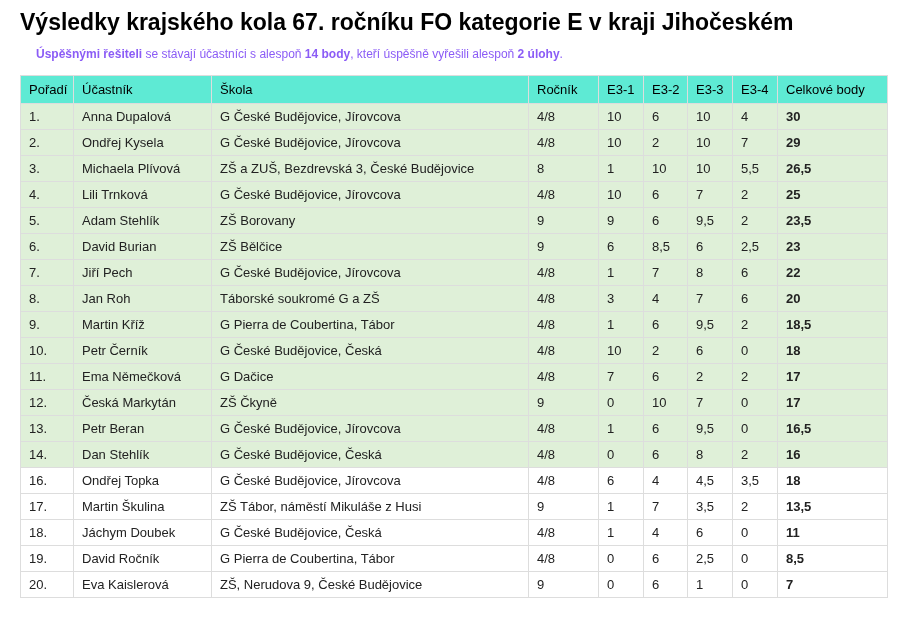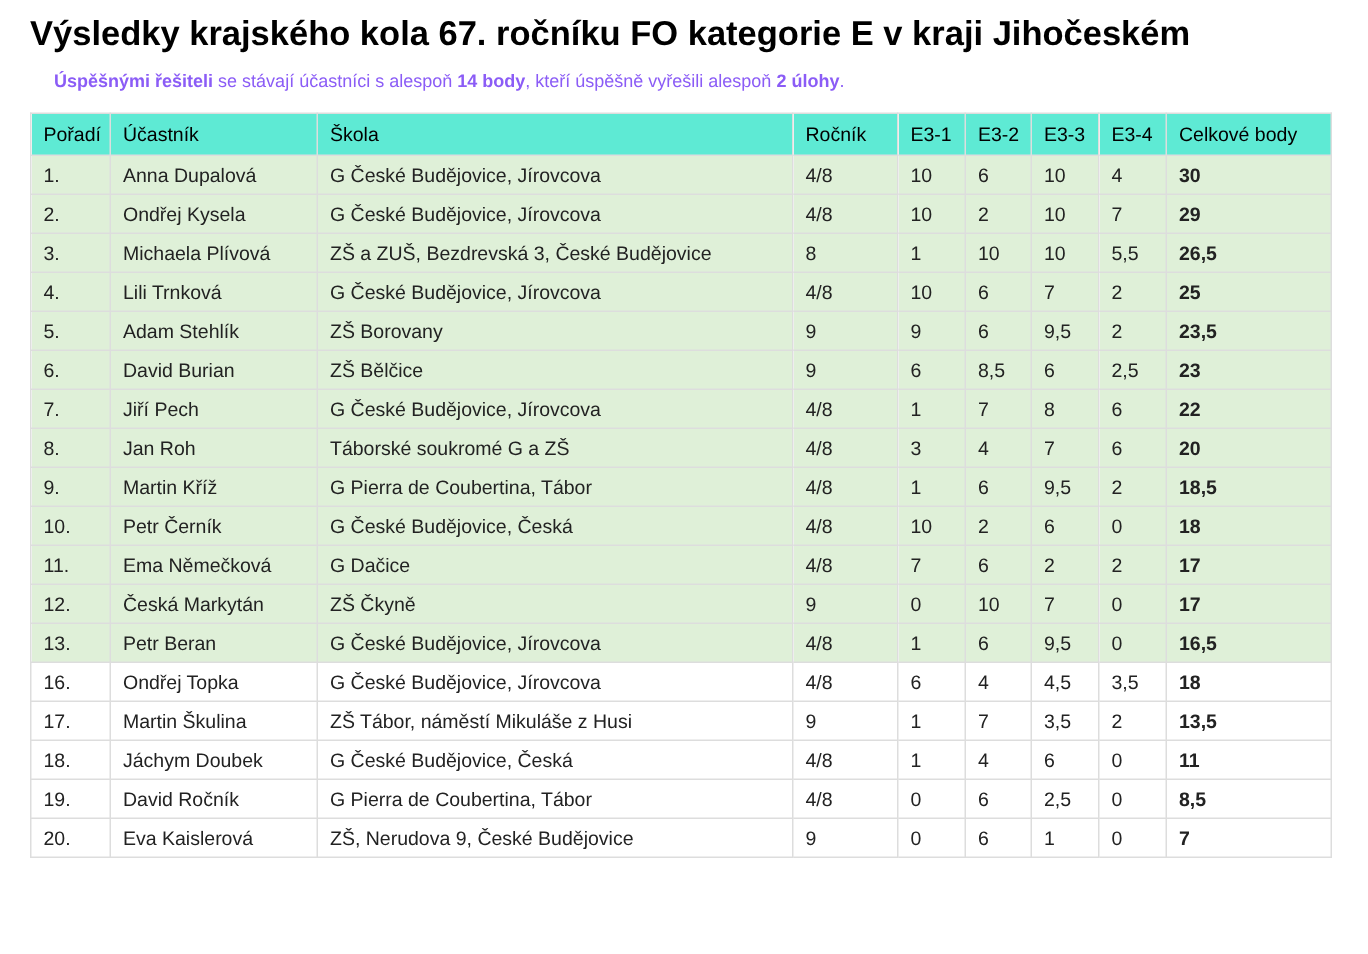--- a/index.html
+++ b/index.html
@@ -226,20 +226,31 @@
           <td class="col-rank">13.</td>
           <td class="col-name">Petr Beran</td>
           <td class="col-school">G České Budějovice, Jírovcova</td>
           <td class="col-grade">4/8</td>
           <td class="col-e1">1</td>
           <td class="col-e2">6</td>
           <td class="col-e3">9,5</td>
           <td class="col-e4">0</td>
           <td class="col-total">16,5</td>
         </tr>
+        <tr class="success">
+          <td class="col-rank">14.</td>
+          <td class="col-name">Dan Stehlík</td>
+          <td class="col-school">G České Budějovice, Česká</td>
+          <td class="col-grade">4/8</td>
+          <td class="col-e1">0</td>
+          <td class="col-e2">6</td>
+          <td class="col-e3">8</td>
+          <td class="col-e4">2</td>
+          <td class="col-total">16</td>
+        </tr>
         <tr>
           <td class="col-rank">16.</td>
           <td class="col-name">Ondřej Topka</td>
           <td class="col-school">G České Budějovice, Jírovcova</td>
           <td class="col-grade">4/8</td>
           <td class="col-e1">6</td>
           <td class="col-e2">4</td>
           <td class="col-e3">4,5</td>
           <td class="col-e4">3,5</td>
           <td class="col-total">18</td>

